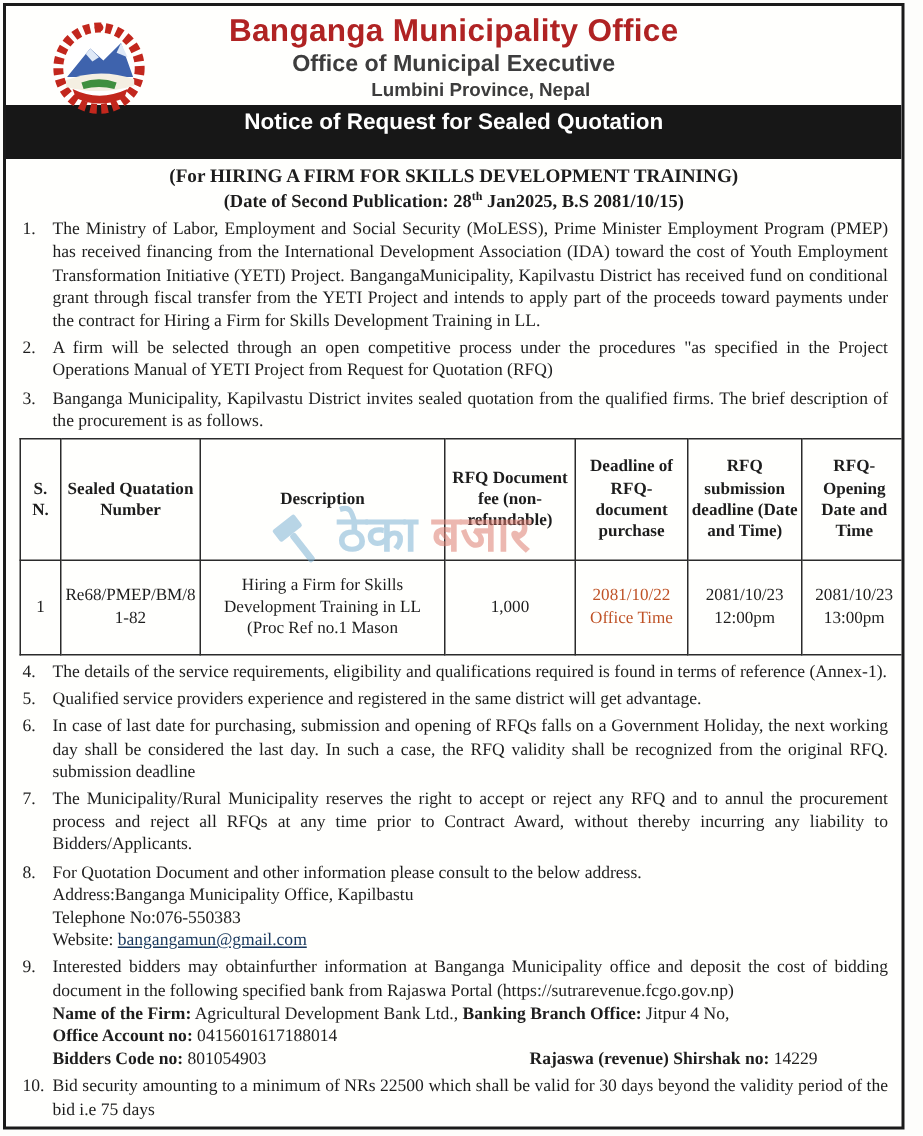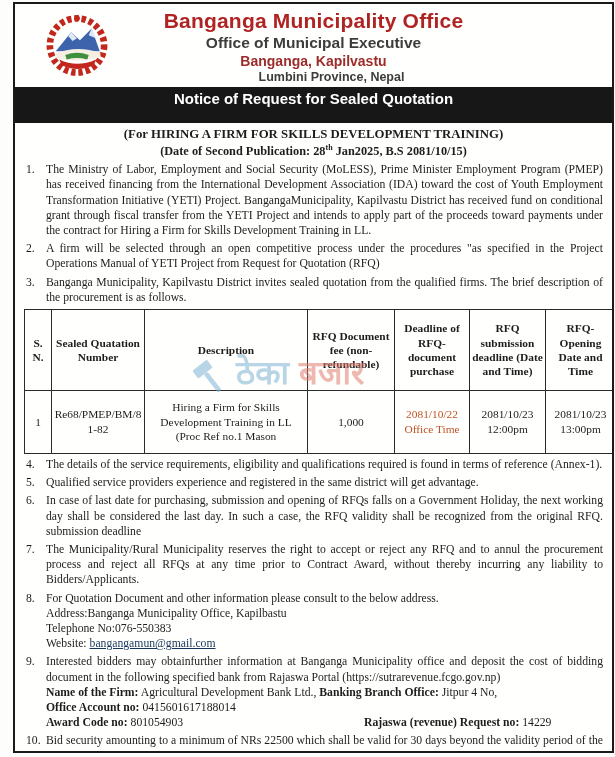--- a/index.html
+++ b/index.html
@@ -1,17 +1,17 @@
 <!DOCTYPE html>
 <html><head>
 <meta charset="utf-8">
 <style>
   html,body { margin:0; padding:0; background:#fdfdfb; }
   body { width:615px; height:757px; position:relative; font-family:"Liberation Serif", serif; color:#1d1d1d; overflow:hidden; }
-  .page { position:absolute; left:13px; top:2px; width:601px; height:751px; box-sizing:border-box; border:2px solid #1a1a1a; background:#fffffd; overflow:hidden; }
+  .page { position:absolute; left:2px; top:2px; width:601px; height:751px; box-sizing:border-box; border:2px solid #1a1a1a; background:#fffffd; overflow:hidden; }
 
   
   .header { position:relative; text-align:center; padding:5px 0 3px 0; font-family:"Liberation Sans", sans-serif; }
   .logo { position:absolute; left:24px; top:7px; width:76px; height:66px; }
   .h-title { font-size:21px; font-weight:bold; color:#b02323; letter-spacing:0.2px; }
   .h-sub1 { font-size:15.5px; font-weight:bold; color:#3d3d3d; margin-top:1px; }
   .h-sub2 { font-size:14px; font-weight:bold; color:#9c2b2b; margin-top:1px; }
   .h-sub3 { font-size:12.5px; font-weight:bold; color:#3d3d3d; margin-top:1px;margin-left:36px; }
 
   
@@ -65,21 +65,20 @@
       <circle cx="50" cy="47" r="30" fill="#ffffff"></circle>
       <path d="M21 55 L42 29 L54 40 L70 24 L81 55 Z" fill="#3e63ad"></path>
       <path d="M42 29 L50 37 L44 41 L38 34 Z" fill="#dfe9f7"></path>
       <path d="M70 24 L76 37 L66 33 Z" fill="#dfe9f7"></path>
       <path d="M20 58 Q50 46 82 57 L82 63 Q50 72 20 64 Z" fill="#f4efe2"></path>
       <path d="M34 60 Q50 54 66 60 L64 66 Q50 62 36 66 Z" fill="#3f8f3f"></path>
       <path d="M26 66 Q50 78 76 66 L73 74 Q50 84 29 74 Z" fill="#c2271d"></path>
     </svg>
     <div class="h-title">Banganga Municipality Office</div>
     <div class="h-sub1">Office of Municipal Executive</div>
-    <div class="h-sub2">Banganga, Kapilvastu</div>
     <div class="h-sub3">Lumbini Province, Nepal</div>
   </div>
 
   <div class="banner">Notice of Request for Sealed Quotation</div>
 
   <div class="content">
 
     <div class="intro1">(For HIRING A FIRM FOR SKILLS DEVELOPMENT TRAINING)</div>
     <div class="intro2"><span>(Date of Second Publication:  28</span><sup>th</sup><span> Jan2025, B.S 2081/10/15)</span></div>
 
@@ -178,22 +177,22 @@
 
     <div class="item">
       <div class="num">9.</div>
       <div class="txt">
         <div>Interested bidders may obtainfurther information at Banganga Municipality office and deposit the cost of bidding document in the following specified bank from Rajaswa Portal (https://sutrarevenue.fcgo.gov.np)</div>
         <div class="bank-line"><b class="lbl">Name of the Firm:</b><span> Agricultural Development Bank Ltd., </span><b class="lbl">Banking Branch Office:</b><span> Jitpur 4 No,</span></div>
         <div class="bank-cols">
           <div class="right"><b class="lbl">Office Account no:</b><span> 0415601617188014</span></div>
         </div>
         <div class="bank-cols">
-          <div class="left"><b class="lbl">Award Code no:</b><span> 801054903</span></div>
-          <div class="right"><b class="lbl">Rajaswa (revenue) Request no:</b><span> 14229</span></div>
+          <div class="left"><b class="lbl">Bidders Code no:</b><span> 801054903</span></div>
+          <div class="right"><b class="lbl">Rajaswa (revenue) Shirshak no:</b><span> 14229</span></div>
         </div>
       </div>
     </div>
 
     <div class="item">
       <div class="num">10.</div>
       <div class="txt">Bid security amounting to a minimum of NRs 22500 which shall be valid for 30 days beyond the validity period of the bid i.e 75 days</div>
     </div>
 
   </div>

